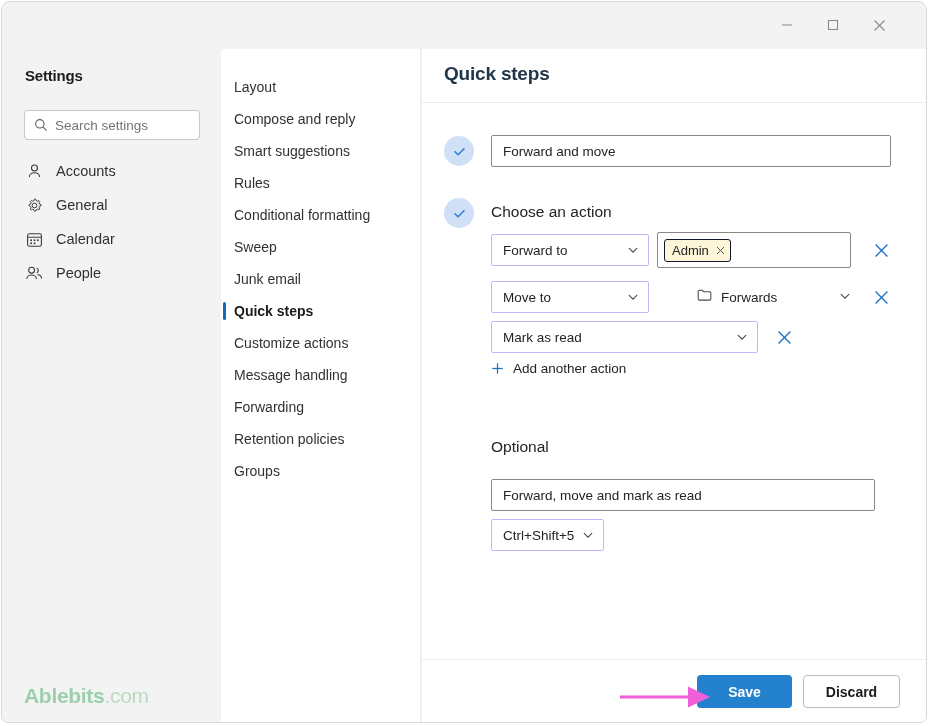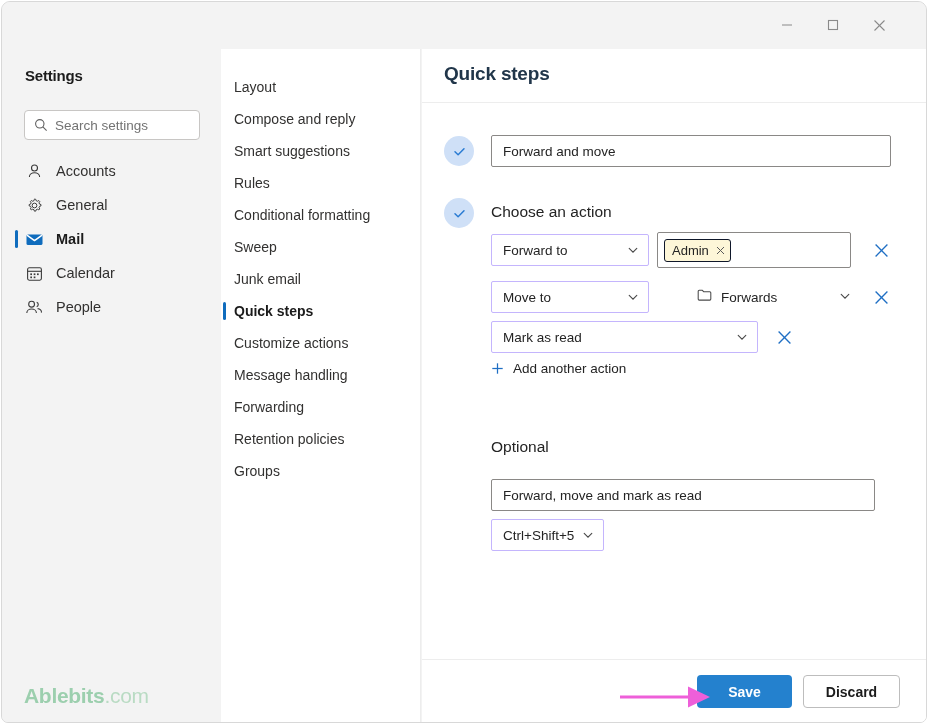--- a/index.html
+++ b/index.html
@@ -528,29 +528,20 @@
       <div class="side-item">
         <span class="ico">
           <svg width="17" height="17" viewBox="0 0 18 18">
             <path d="M9 2.1 l1.3 .35 .5 1.5 1.35 .55 1.4-.75 1.0 1.0 -.75 1.4 .55 1.35 1.5 .5 0 1.4 -1.5 .5 -.55 1.35 .75 1.4 -1.0 1.0 -1.4-.75 -1.35 .55 -.5 1.5 -1.4 0 -.5-1.5 -1.35-.55 -1.4 .75 -1.0-1.0 .75-1.4 -.55-1.35 -1.5-.5 0-1.4 1.5-.5 .55-1.35 -.75-1.4 1.0-1.0 1.4 .75 1.35-.55 .5-1.5 z" fill="none" stroke="#3b3b3b" stroke-width="1.05" stroke-linejoin="round"></path>
             <circle cx="9" cy="9" r="2.5" fill="none" stroke="#3b3b3b" stroke-width="1.05"></circle>
           </svg>
         </span>
         <span class="lbl">General</span>
       </div>
 
-      <div class="side-item selected">
-        <span class="ico">
-          <svg width="19" height="19" viewBox="0 0 19 19">
-            <rect x="1.5" y="4.5" width="16" height="10.5" rx="1.6" fill="#0f6cbd"></rect>
-            <path d="M2.6 5.6 L9.5 10.6 L16.4 5.6" fill="none" stroke="#ffffff" stroke-width="1.5" stroke-linecap="round" stroke-linejoin="round"></path>
-          </svg>
-        </span>
-        <span class="lbl">Mail</span>
-      </div>
 
       <div class="side-item">
         <span class="ico">
           <svg width="17" height="17" viewBox="0 0 17 17">
             <rect x="1.6" y="2.8" width="13.8" height="12.4" rx="1.6" fill="none" stroke="#3b3b3b" stroke-width="1.1"></rect>
             <line x1="1.6" y1="6.3" x2="15.4" y2="6.3" stroke="#3b3b3b" stroke-width="1.1"></line>
             <rect x="4.3" y="8.4" width="1.7" height="1.7" fill="#3b3b3b"></rect>
             <rect x="7.7" y="8.4" width="1.7" height="1.7" fill="#3b3b3b"></rect>
             <rect x="11.0" y="8.4" width="1.7" height="1.7" fill="#3b3b3b"></rect>
             <rect x="4.3" y="11.5" width="1.7" height="1.7" fill="#3b3b3b"></rect>

